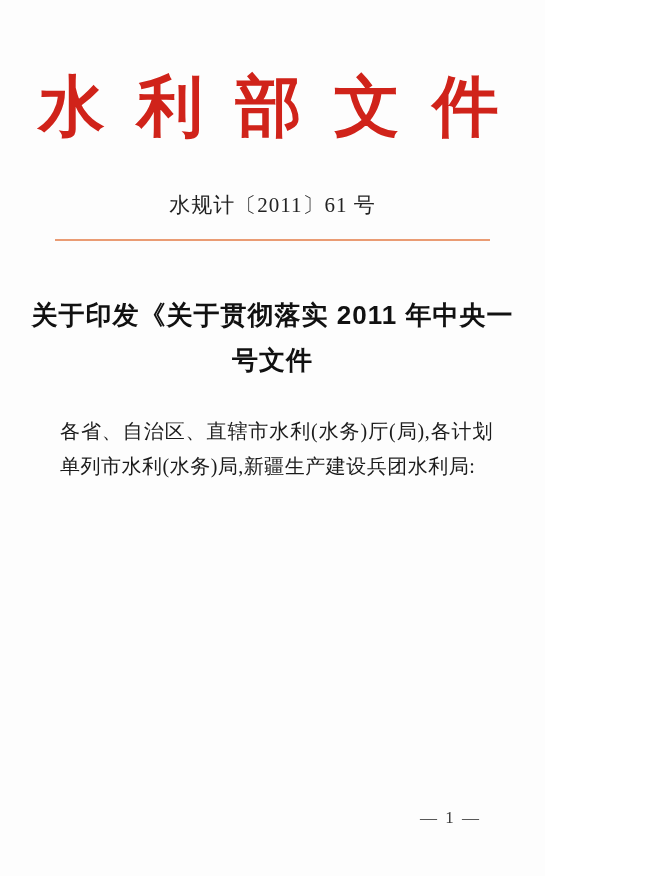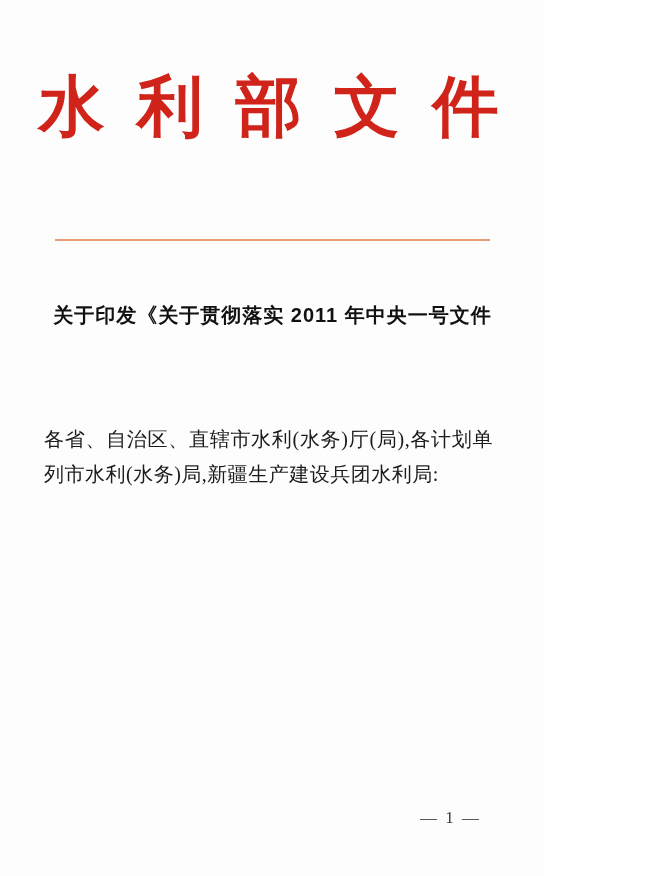--- a/index.html
+++ b/index.html
@@ -46,39 +46,38 @@
     height: 2px;
     background: #ea9c74;
   }
 
   .doc-title {
     position: absolute;
     top: 293px;
     left: 30px;
     right: 30px;
     text-align: center;
-    font-size: 20px;
+    font-size: 26px;
     line-height: 45px;
     font-weight: 700;
     color: #111111;
     font-family: "Liberation Sans", "DejaVu Sans", sans-serif;
     letter-spacing: 1px;
   }
 
   .body-text {
     position: absolute;
     top: 414px;
-    left: 44px;
+    left: 60px;
     right: 52px;
     font-size: 20px;
     line-height: 35px;
     letter-spacing: 0.5px;
     text-align: justify;
     color: #1b1b1b;
-    margin-top: 8px;
   }
 
   .para { text-align: justify; }
   .para.indent { text-indent: 2em; }
 
   .page-number {
     position: absolute;
     top: 808px;
     right: 64px;
     font-size: 17px;
@@ -87,20 +86,21 @@
     white-space: nowrap;
   }
 </style>
 </head>
 <body>
 
 <div class="page">
 
   <div class="agency-title">水 利 部 文 件</div>
 
+  <div class="doc-number">水规计〔2011〕61 号</div>
 
   <div class="divider"></div>
 
   <div class="doc-title">
     <div>关于印发《关于贯彻落实 2011 年中央一号文件</div>
   </div>
 
   <div class="body-text">
     <p class="para">各省、自治区、直辖市水利(水务)厅(局),各计划单列市水利(水务)局,新疆生产建设兵团水利局:</p>
   </div>

